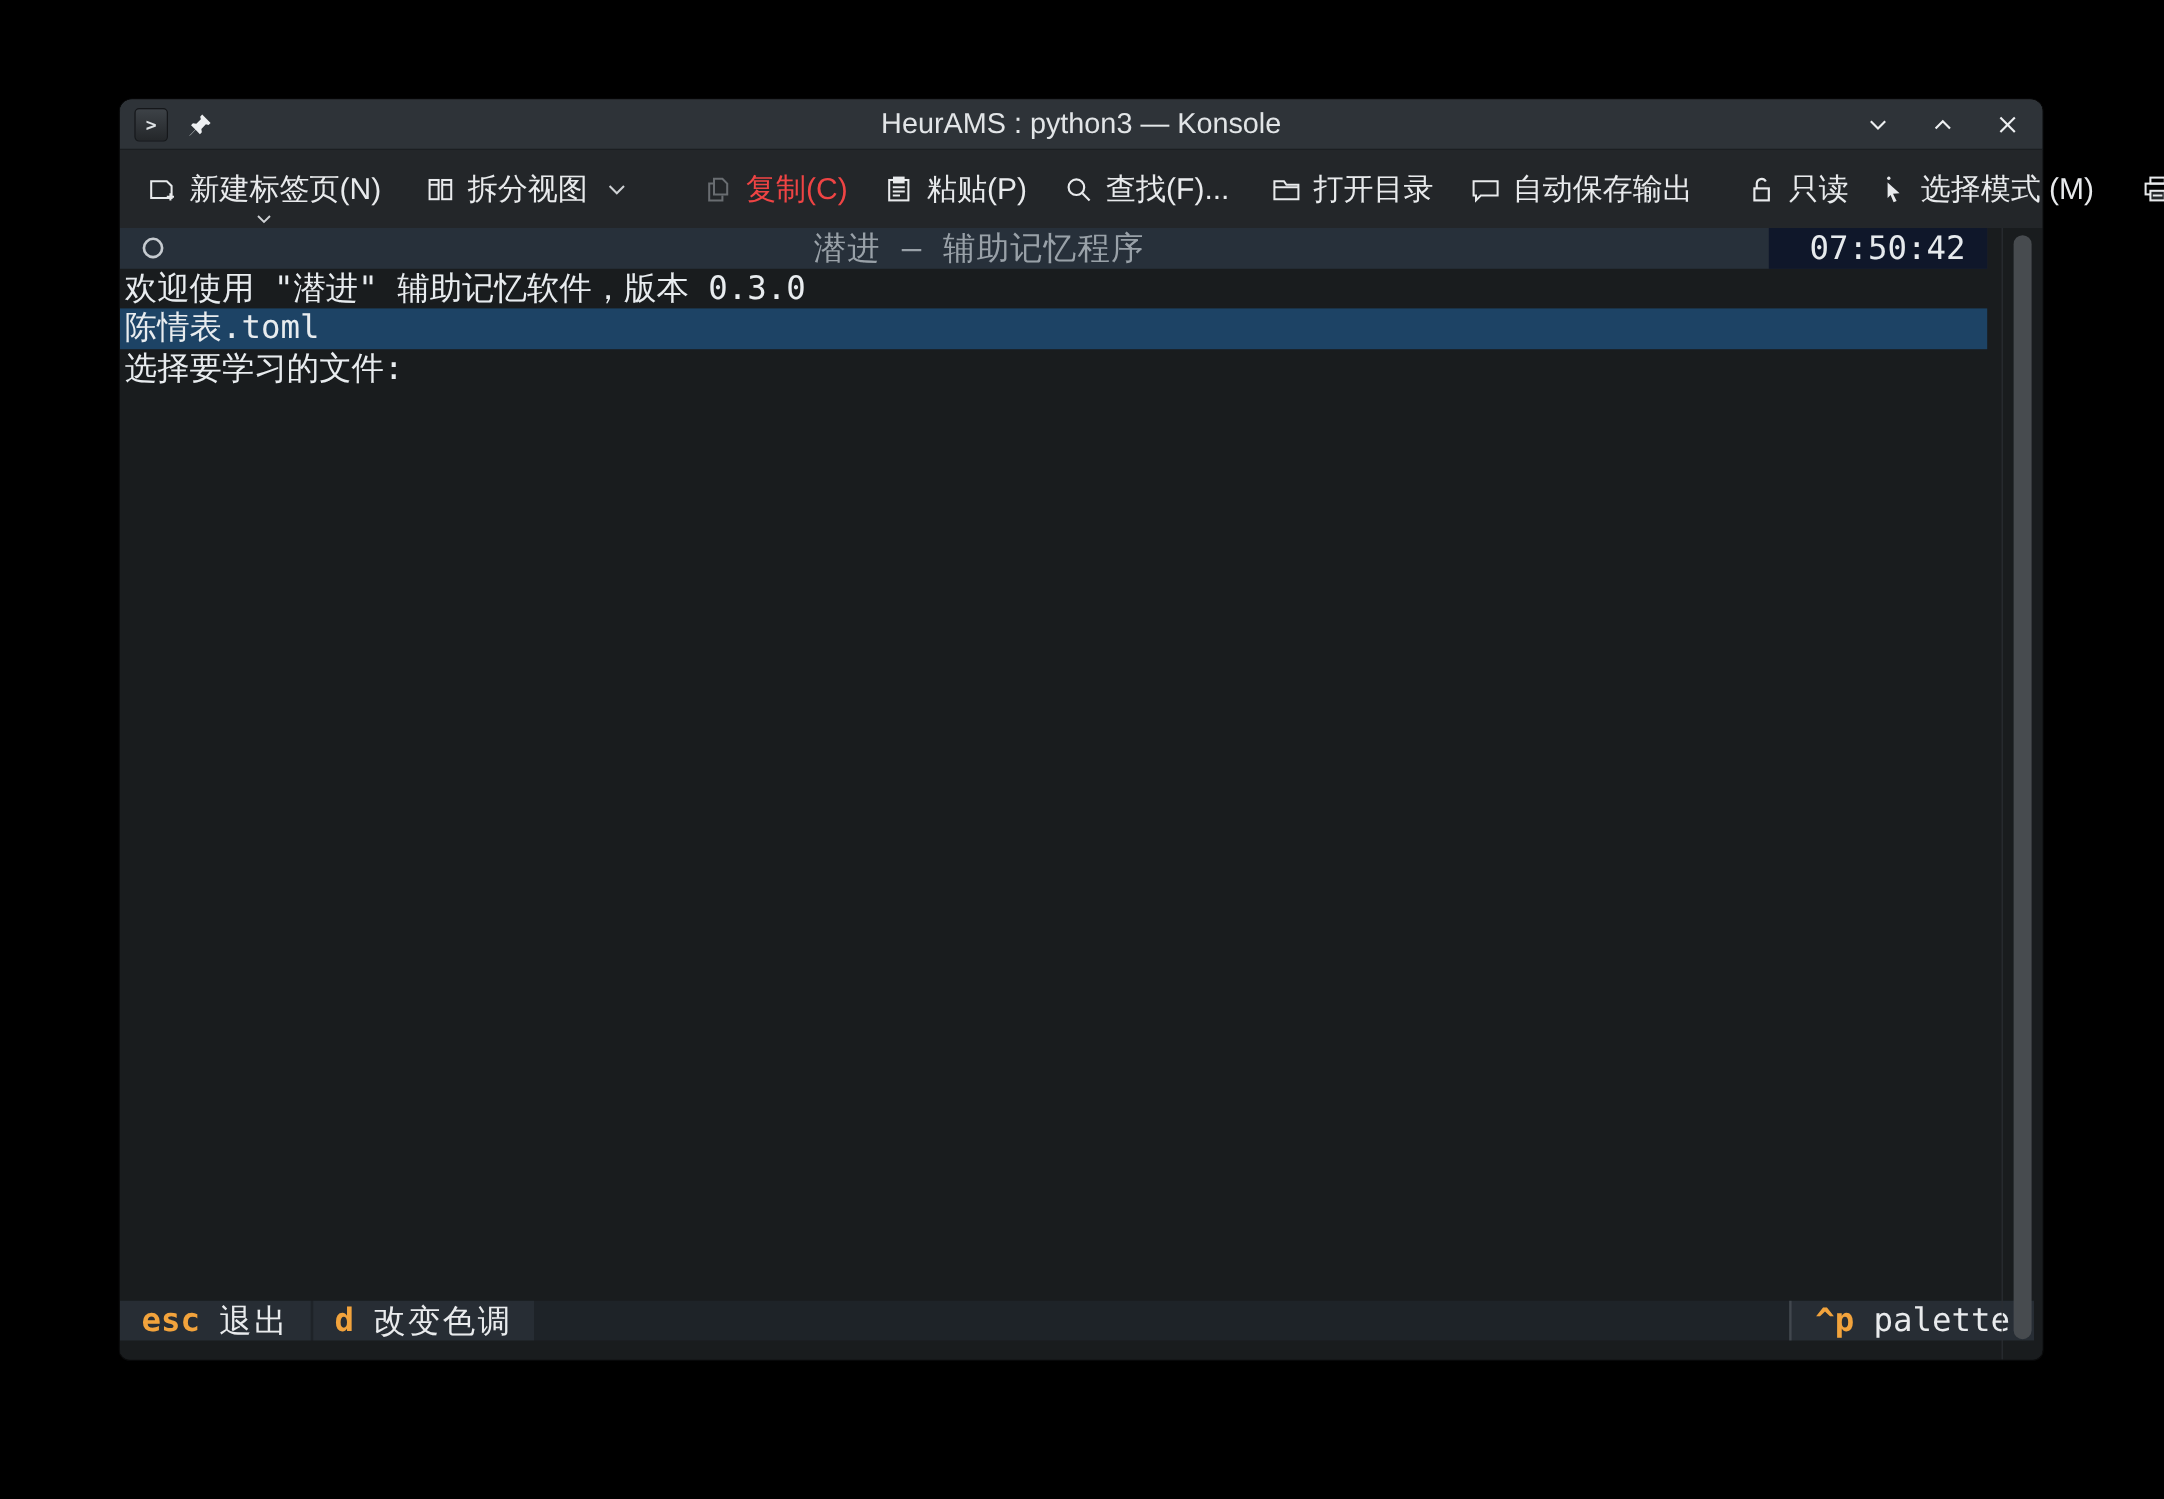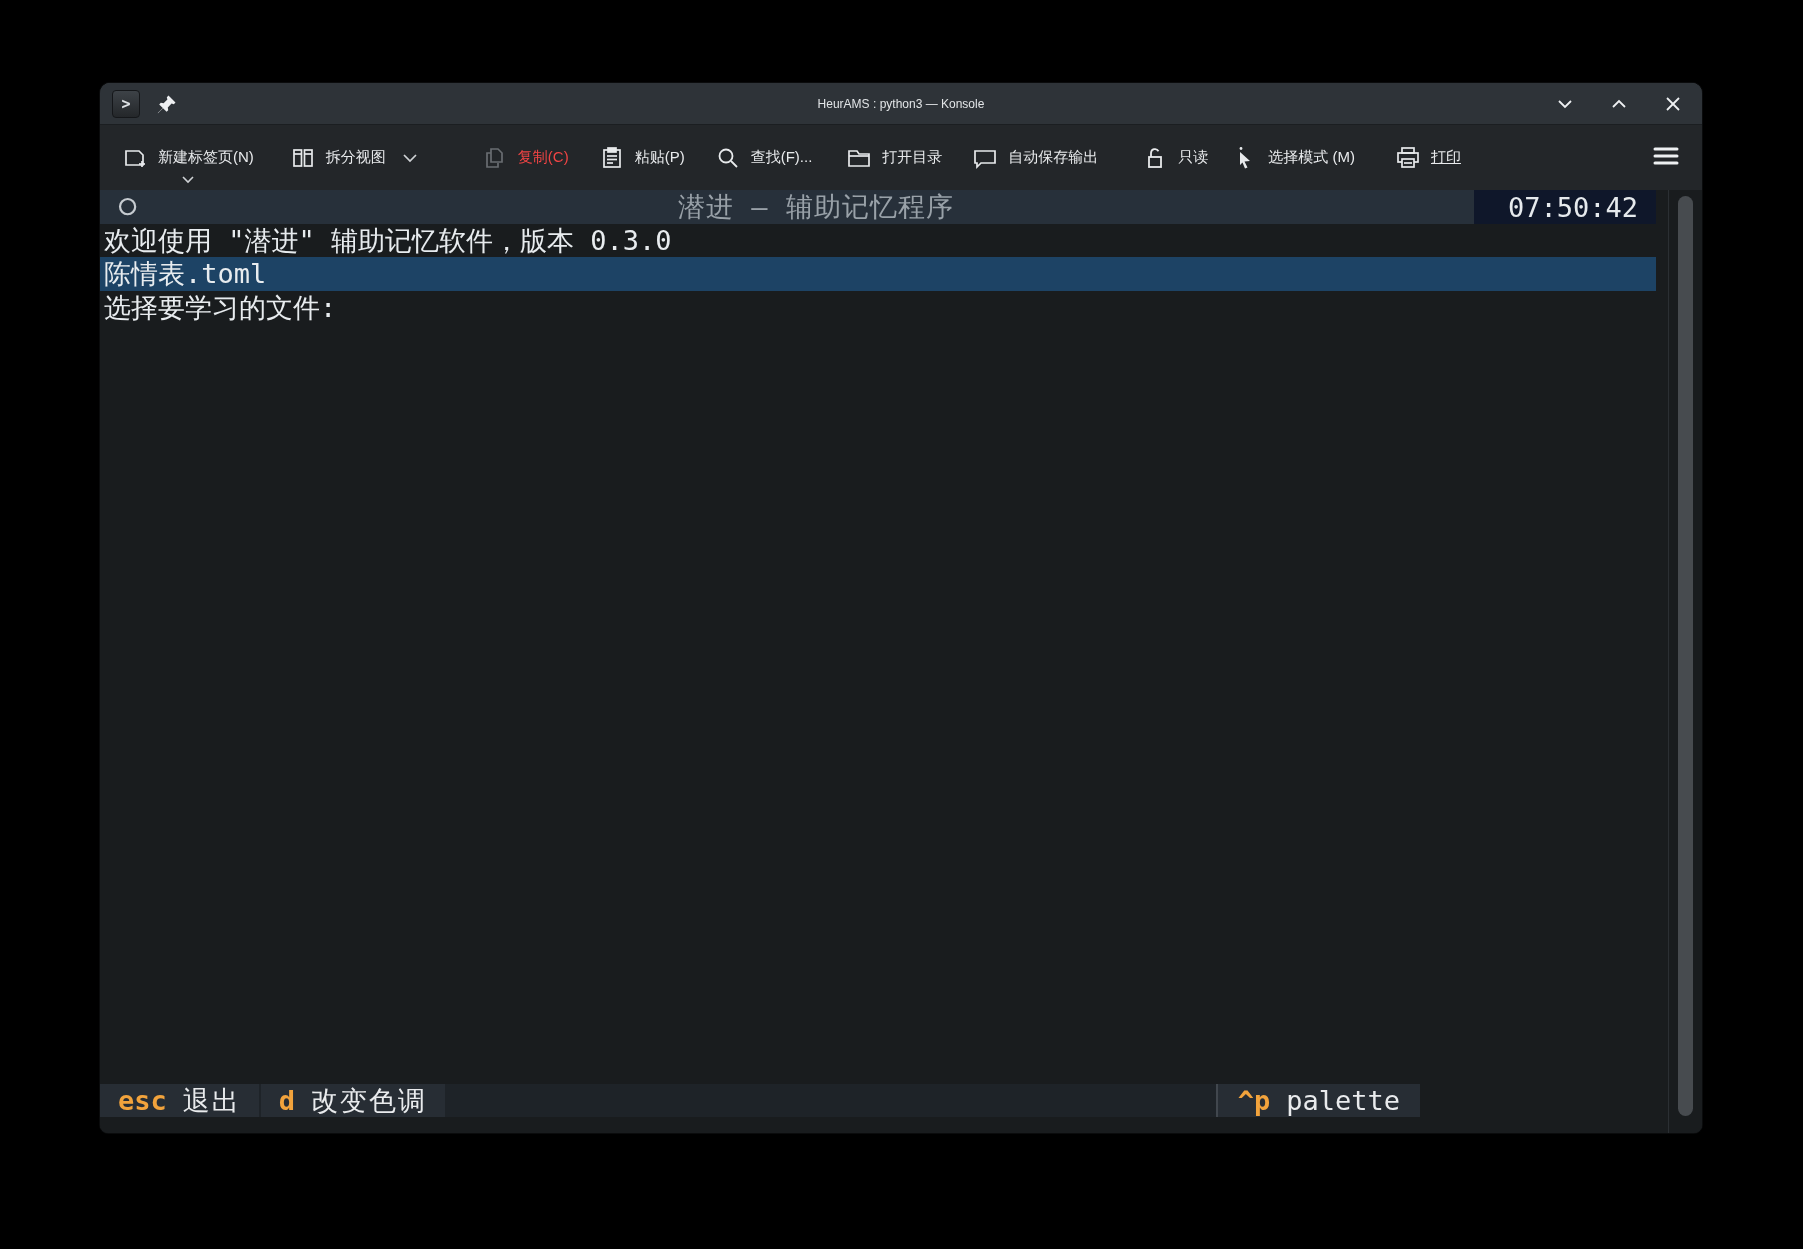--- a/index.html
+++ b/index.html
@@ -14,29 +14,29 @@
   .titlebar { position:relative; height:41px; background:#2e3338;
               border-radius:10px 10px 0 0; display:flex; align-items:center;
               padding:0 18px 0 12px; }
   .app-icon { width:28px; height:28px; border-radius:4px;
               background:linear-gradient(#3d4247,#24272a); border:1px solid #15171a;
               color:#dfe3e6; font-family:"DejaVu Sans Mono", monospace;
               font-size:15px; font-weight:bold; display:flex; align-items:center;
               justify-content:center; }
   .pin { margin-left:16px; display:flex; }
   .tb-title { position:absolute; left:0; right:0; text-align:center;
-              color:#e2e5e7; font-size:12px; pointer-events:none; }
+              color:#e2e5e7; font-size:24px; pointer-events:none; }
   .tb-controls { margin-left:auto; display:flex; align-items:center; gap:32px; z-index:2; }
   .tb-controls svg { display:block; }
 
   
   .toolbar { height:66px; background:#232629; border-top:1px solid #1b1e21;
              display:flex; align-items:center; padding:0 22px; }
   .tool-btn { position:relative; display:flex; align-items:center; gap:10px;
-              color:#e8eaec; font-size:15px; white-space:nowrap; }
+              color:#e8eaec; font-size:25px; white-space:nowrap; }
   .tool-btn svg { display:block; }
   .tool-btn.disabled { color:#ef4444; }
   .drop-under { position:absolute; left:50%; transform:translateX(-50%); bottom:-13px; }
   .menu-btn { margin-left:auto; display:flex; }
 
   .g36{margin-left:36px;} .g64{margin-left:64px;} .g30{margin-left:30px;}
   .g34{margin-left:34px;} .g44{margin-left:44px;text-align:right;} .g24{margin-left:24px;}
   .g40{margin-left:40px;text-decoration:underline;}
 
   
@@ -50,21 +50,21 @@
   .hdr-icon { width:58px; padding-left:18px; color:#c6cbd0; font-size:24px; }
   .hdr-title { flex:1; text-align:center; color:#99a1a8; letter-spacing:1px; }
   .hdr-clock { width:182px; height:34px; background:#0f172a; display:flex;
                align-items:center; justify-content:flex-end; padding-right:18px;
                color:#e6eaed; }
 
   .lines { position:absolute; top:34px; left:0; width:100%; }
   .line { height:33px; line-height:33px; padding-left:4px; white-space:pre; }
   .line.highlight { background:#1d4365; height:34px; line-height:34px; }
 
-  .footer { position:absolute; left:0; bottom:16px; width:1320px; height:33px;
+  .footer { position:absolute; left:0; bottom:16px; width:1595px; height:33px;
             background:#1e2328; display:flex; align-items:center; }
   .fcell { height:33px; display:flex; align-items:center; background:#272d34;
            padding:0 18px; margin-right:2px; }
   .fcell .key { color:#f2a33c; font-weight:bold; }
   .fcell .lbl { color:#e9ebed; margin-left:16px; letter-spacing:2px; }
   .fspacer { flex:1; }
   .fcell.palette { border-left:2px solid #41474e; margin-right:0; padding:0 20px; }
 
   .scroll-divider { position:absolute; left:1568px; top:0; bottom:0; width:1px;
                     background:#2b2f33; }

